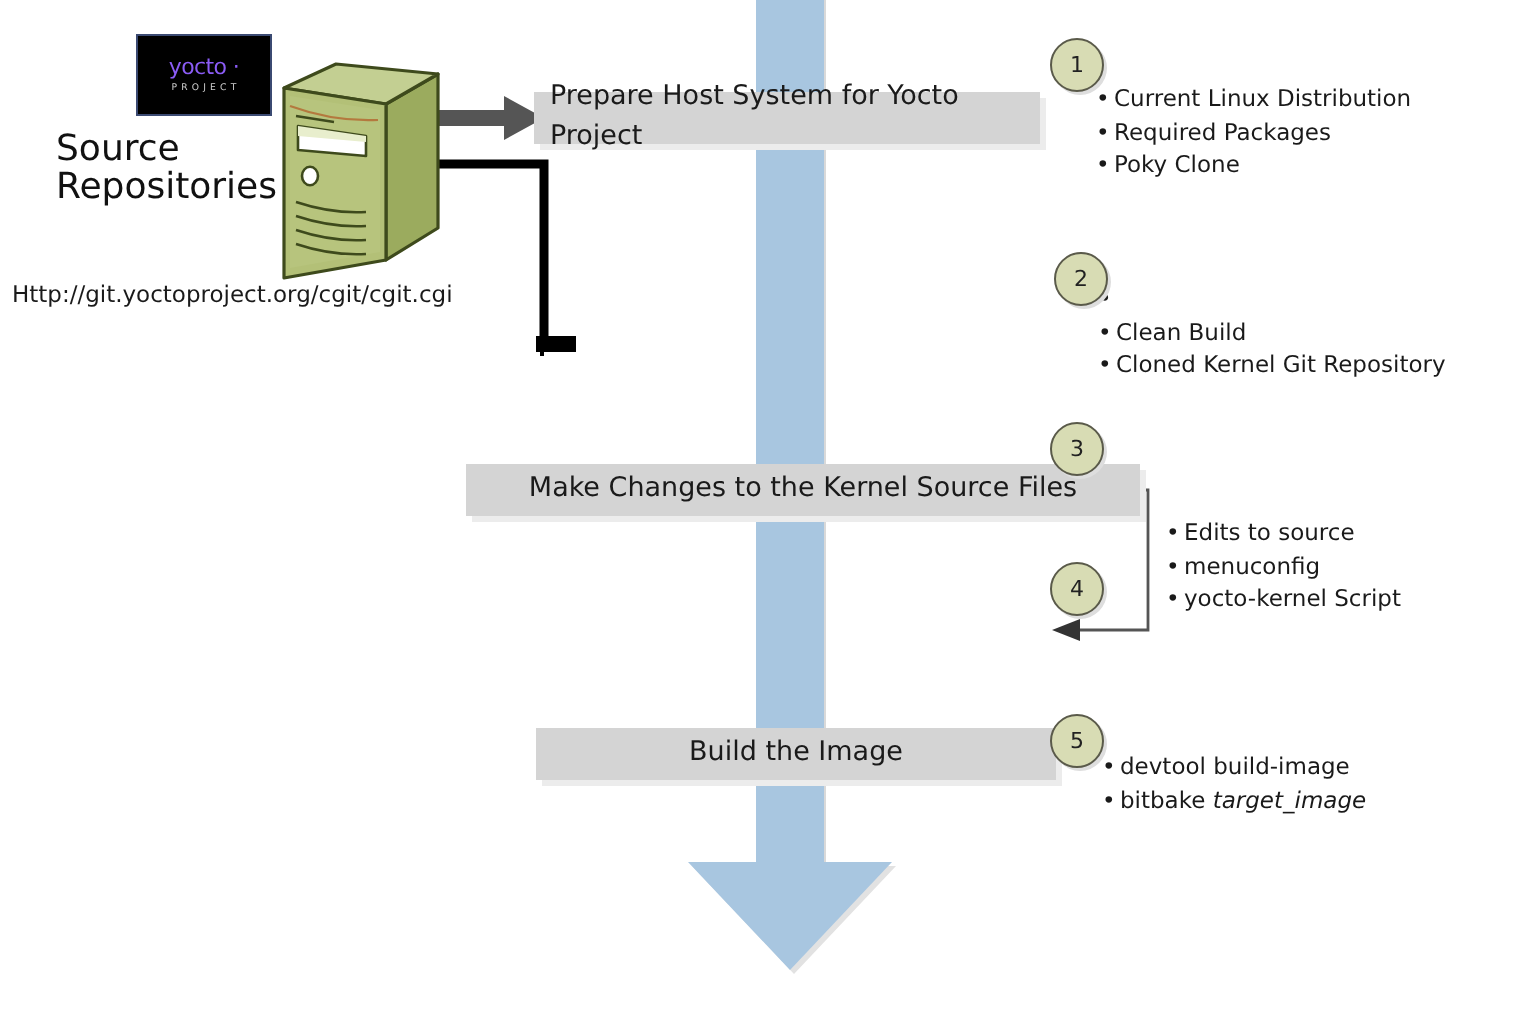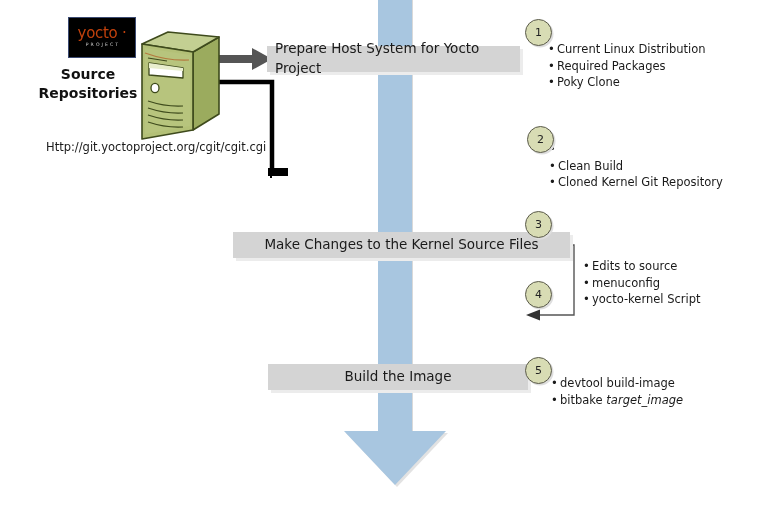--- a/index.html
+++ b/index.html
@@ -112,53 +112,52 @@
     height: 39px;
     background: #000000;
     border: 1.5px solid #3b4a72;
     display: flex;
     flex-direction: column;
     align-items: center;
     justify-content: center;
     z-index: 4;
   }
   .yocto-logo .y-main {
-    color: #c2410c;
-    font-size: 15px;
+    color: #8b5cf6;
+    font-size: 11px;
     letter-spacing: -0.3px;
     line-height: 15px;
   }
   .yocto-logo .y-sub {
     color: #cfcfcf;
     font-size: 4.6px;
     letter-spacing: 2.1px;
     line-height: 8px;
     margin-left: 2px;
   }
 
   .src-label {
     position: absolute;
     left: 28px;
     top: 65px;
     width: 120px;
-    text-align: center;
-    font-size: 14px;
-    font-weight: bold;
+    text-align: left;
+    font-size: 18px;
+    font-weight: normal;
     color: #111;
     line-height: 19px;
     z-index: 4;
   }
   .src-url {
     position: absolute;
     left: 6px;
     top: 140px;
     font-size: 11.5px;
     color: #1a1a1a;
     z-index: 4;
-    margin-left: 40px;
   }
 
   
   .server { position: absolute; left: 133px; top: 31px; z-index: 4; }
 
   
   .conn { position: absolute; z-index: 2; }
 </style>
 </head>
 <body>

